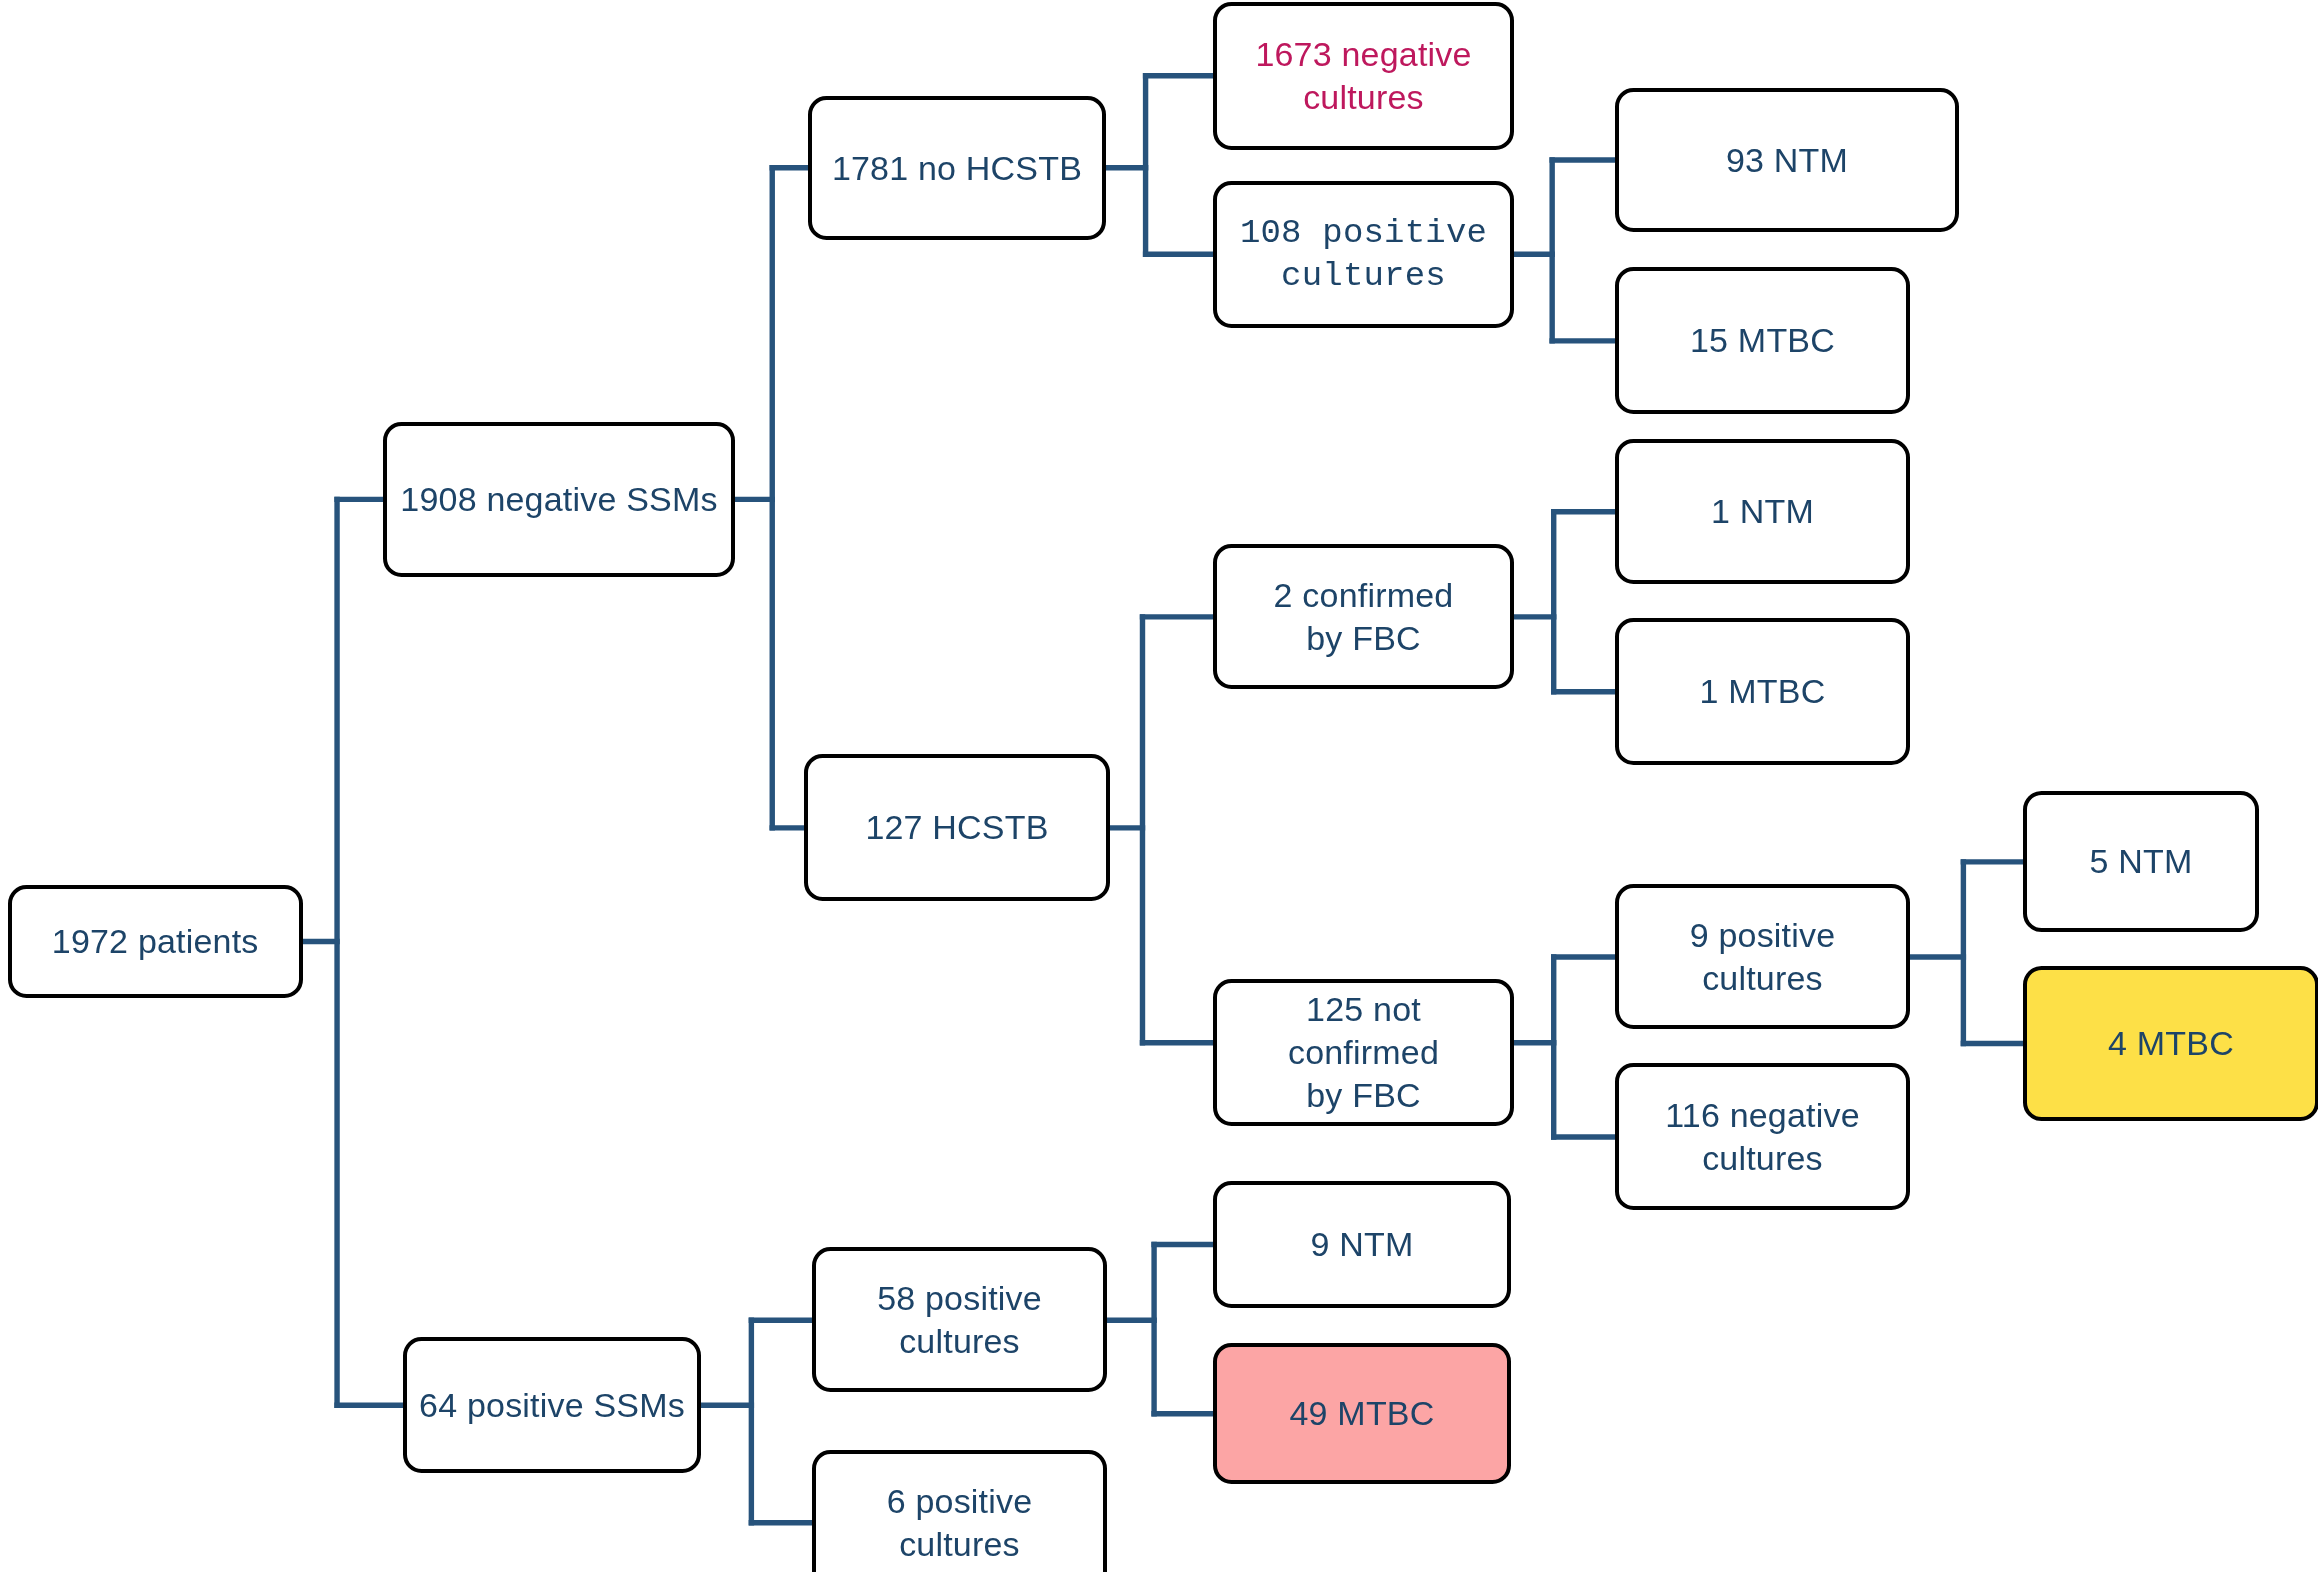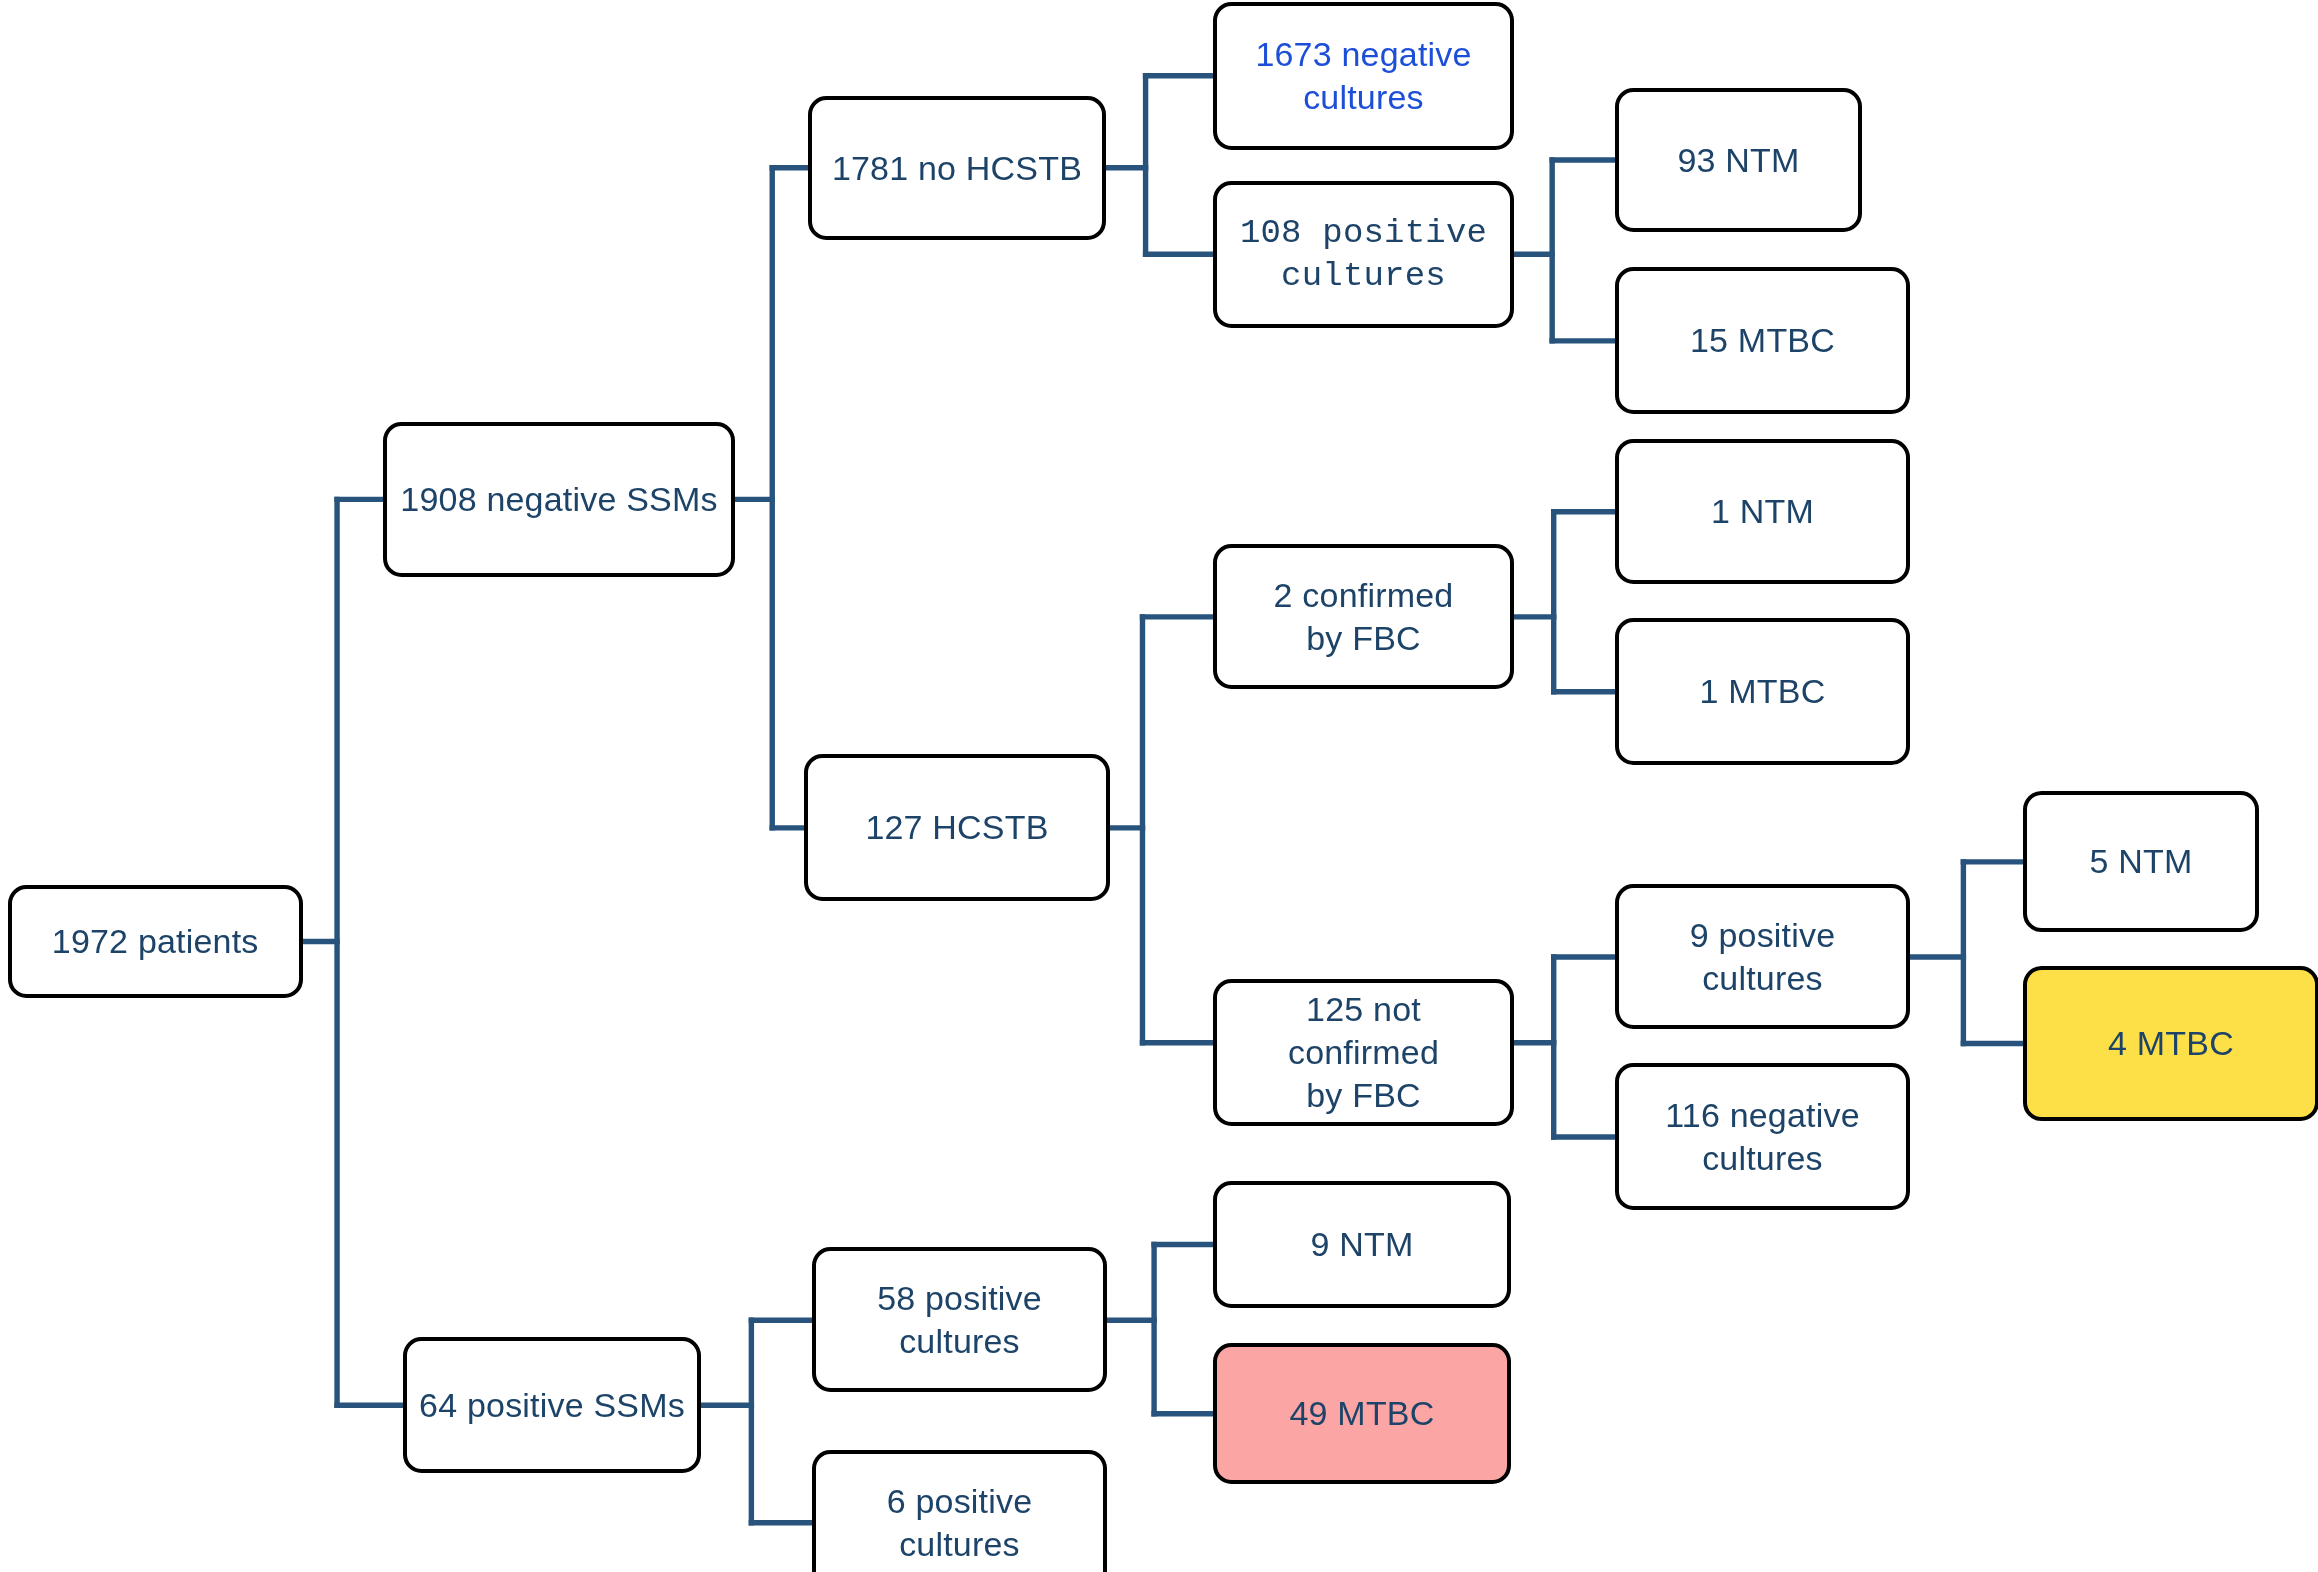--- a/index.html
+++ b/index.html
@@ -93,32 +93,32 @@
   <div id="node-layer">
       <div class="node" style="left: 7.7px; top: 885px; width: 295px; height: 113px; border-color: rgb(0, 0, 0); background: rgb(255, 255, 255); color: rgb(29, 68, 104);"><span>1972 patients</span></div>
       <div class="node" style="left: 383px; top: 422px; width: 352px; height: 155px; border-color: rgb(0, 0, 0); background: rgb(255, 255, 255); color: rgb(29, 68, 104);"><span>1908 negative SSMs</span></div>
       <div class="node" style="left: 403px; top: 1337px; width: 298px; height: 136px; border-color: rgb(0, 0, 0); background: rgb(255, 255, 255); color: rgb(29, 68, 104);"><span>64 positive SSMs</span></div>
       <div class="node" style="left: 808px; top: 96px; width: 298px; height: 144px; border-color: rgb(0, 0, 0); background: rgb(255, 255, 255); color: rgb(29, 68, 104);"><span>1781 no HCSTB</span></div>
       <div class="node" style="left: 804px; top: 754px; width: 306px; height: 147px; border-color: rgb(0, 0, 0); background: rgb(255, 255, 255); color: rgb(29, 68, 104);"><span>127 HCSTB</span></div>
       <div class="node" style="left: 812px; top: 1247px; width: 295px; height: 145px; border-color: rgb(0, 0, 0); background: rgb(255, 255, 255); color: rgb(29, 68, 104);"><span>58 positive
 cultures</span></div>
       <div class="node" style="left: 812px; top: 1450px; width: 295px; height: 145px; border-color: rgb(0, 0, 0); background: rgb(255, 255, 255); color: rgb(29, 68, 104);"><span>6 positive
 cultures</span></div>
-      <div class="node" style="left: 1213px; top: 1.5px; width: 301px; height: 148px; border-color: rgb(0, 0, 0); background: rgb(255, 255, 255); color: #1d4ed8;"><span>1673 negative
+      <div class="node" style="left: 1213px; top: 1.5px; width: 301px; height: 148px; border-color: rgb(0, 0, 0); background: rgb(255, 255, 255); color: #be185d;"><span>1673 negative
 cultures</span></div>
       <div class="node" style="left: 1213px; top: 181px; width: 301px; height: 147px; border-color: rgb(0, 0, 0); background: rgb(255, 255, 255); color: rgb(29, 68, 104); font-family: Liberation Mono, monospace;"><span>108 positive
 cultures</span></div>
       <div class="node" style="left: 1213px; top: 544px; width: 301px; height: 145px; border-color: rgb(0, 0, 0); background: rgb(255, 255, 255); color: rgb(29, 68, 104);"><span>2 confirmed
 by FBC</span></div>
       <div class="node" style="left: 1213px; top: 969px; width: 301px; height: 147px; border-color: rgb(0, 0, 0); background: rgb(255, 255, 255); color: rgb(29, 68, 104); margin-top: 10px;"><span>125 not
 confirmed
 by FBC</span></div>
       <div class="node" style="left: 1213px; top: 1181px; width: 298px; height: 127px; border-color: rgb(0, 0, 0); background: rgb(255, 255, 255); color: rgb(29, 68, 104);"><span>9 NTM</span></div>
       <div class="node" style="left: 1213px; top: 1343px; width: 298px; height: 141px; border-color: rgb(0, 0, 0); background: #fca5a5; color: rgb(29, 68, 104);"><span>49 MTBC</span></div>
-      <div class="node" style="left: 1615px; top: 88px; width: 247px; height: 144px; border-color: rgb(0, 0, 0); background: rgb(255, 255, 255); color: rgb(29, 68, 104);"><span>93 NTM</span></div>
+      <div class="node" style="left: 1615px; top: 88px; width: 344px; height: 144px; border-color: rgb(0, 0, 0); background: rgb(255, 255, 255); color: rgb(29, 68, 104);"><span>93 NTM</span></div>
       <div class="node" style="left: 1615px; top: 267px; width: 295px; height: 147px; border-color: rgb(0, 0, 0); background: rgb(255, 255, 255); color: rgb(29, 68, 104);"><span>15 MTBC</span></div>
       <div class="node" style="left: 1615px; top: 439px; width: 295px; height: 145px; border-color: rgb(0, 0, 0); background: rgb(255, 255, 255); color: rgb(29, 68, 104);"><span>1 NTM</span></div>
       <div class="node" style="left: 1615px; top: 618px; width: 295px; height: 147px; border-color: rgb(0, 0, 0); background: rgb(255, 255, 255); color: rgb(29, 68, 104);"><span>1 MTBC</span></div>
       <div class="node" style="left: 1615px; top: 884px; width: 295px; height: 145px; border-color: rgb(0, 0, 0); background: rgb(255, 255, 255); color: rgb(29, 68, 104);"><span>9 positive
 cultures</span></div>
       <div class="node" style="left: 1615px; top: 1063px; width: 295px; height: 147px; border-color: rgb(0, 0, 0); background: rgb(255, 255, 255); color: rgb(29, 68, 104);"><span>116 negative
 cultures</span></div>
       <div class="node" style="left: 2023px; top: 791px; width: 236px; height: 141px; border-color: rgb(0, 0, 0); background: rgb(255, 255, 255); color: rgb(29, 68, 104);"><span>5 NTM</span></div>
       <div class="node" style="left: 2023px; top: 966px; width: 296px; height: 155px; border-color: rgb(0, 0, 0); background: #fde047; color: rgb(29, 68, 104);"><span>4 MTBC</span></div>
     </div>

